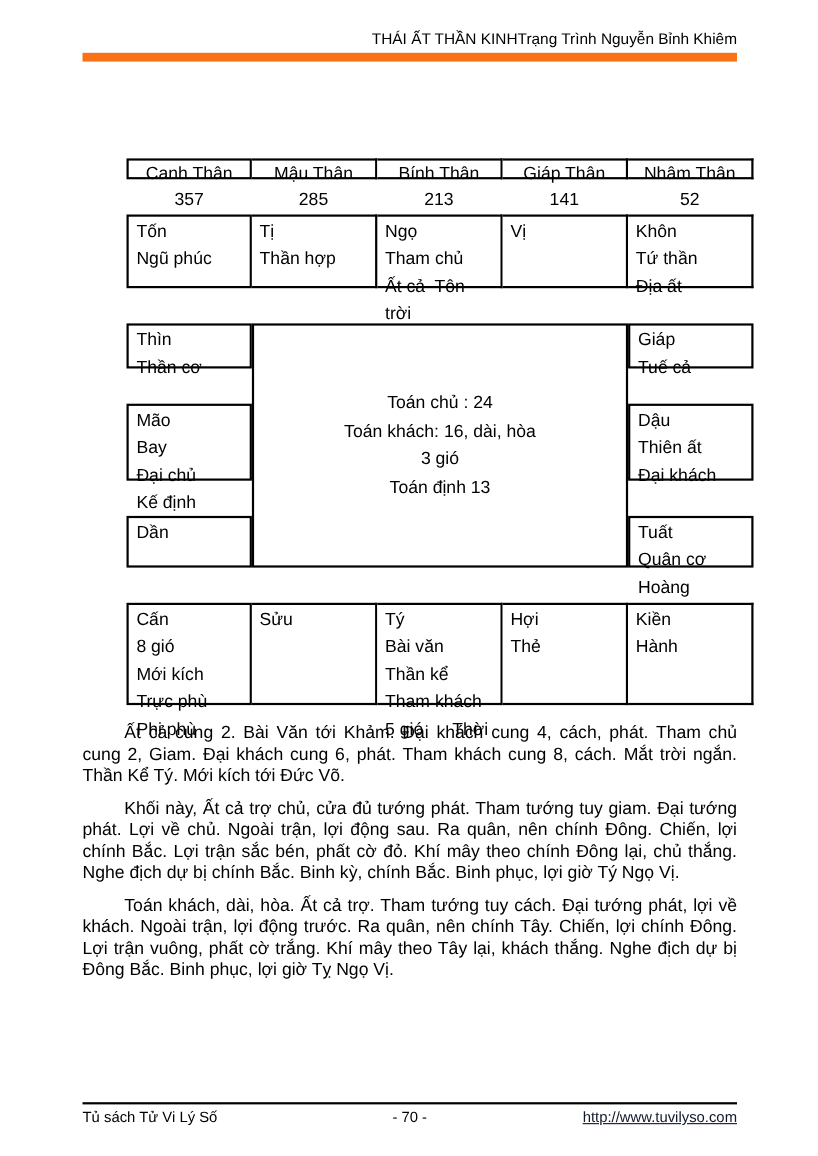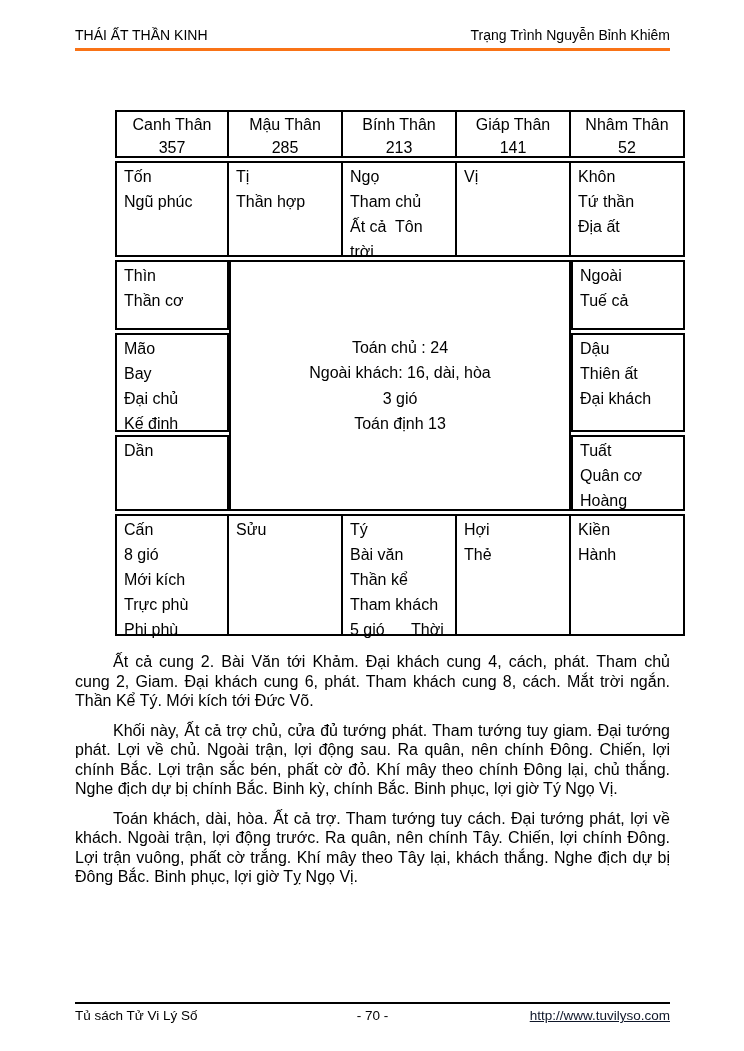--- a/index.html
+++ b/index.html
@@ -6,35 +6,35 @@
   body{
     width:744px;height:1051px;
     background:#ffffff;color:#000000;
     font-family:"Liberation Sans",sans-serif;
     position:relative;overflow:hidden;
     -webkit-font-smoothing:antialiased;
   }
   .content{position:absolute;left:75px;top:0;width:595px;}
   
   .page-header{
-    display:flex;justify-content:space-between;align-items:flex-end;
+    display:flex;justify-content:flex-end;align-items:flex-end;
     padding-top:27px;padding-bottom:5px;
-    border-bottom:3px solid #f97316;
+    border-bottom:8px solid #f97316;
     font-size:14px;
   }
   
   .chart{
     margin-left:40px;margin-top:59px;
     display:grid;
     grid-template-columns:repeat(5,114px);
     grid-template-rows:48px 96px 70px 99px 76px 122px;
     row-gap:3px;
     font-size:16px;
   }
-  .chart > div{box-sizing:border-box;background:#fff;}
+  .chart > div{box-sizing:border-box;background:#fff;margin-top:29px;}
   .hcell{
     border:2px solid #000;
     text-align:center;line-height:23px;padding-top:1px;
   }
   .hcell.nb{border-left:none;}
   .cell{
     border:2px solid #000;
     padding:1px 7px;line-height:25px;
   }
   .cell.nb{border-left:none;}
@@ -133,27 +133,27 @@
 
     <div class="cell" style="grid-column:1;grid-row:3">
       <div class="cell-title">Thìn</div>
       <div>
           <div class="cell-line">Thần cơ</div>
         </div>
     </div>
     <div class="center-cell">
       <div>
           <div class="cell-line">Toán chủ : 24</div>
-          <div class="cell-line">Ngoài khách: 16, dài, hòa</div>
+          <div class="cell-line">Toán khách: 16, dài, hòa</div>
           <div class="cell-line">3 gió</div>
           <div class="cell-line">Toán định 13</div>
         </div>
     </div>
     <div class="cell" style="grid-column:5;grid-row:3">
-      <div class="cell-title">Ngoài</div>
+      <div class="cell-title">Giáp</div>
       <div>
           <div class="cell-line">Tuế cả</div>
         </div>
     </div>
 
     <div class="cell" style="grid-column:1;grid-row:4">
       <div class="cell-title">Mão</div>
       <div>
           <div class="cell-line">Bay</div>
           <div class="cell-line">Đại chủ</div>

